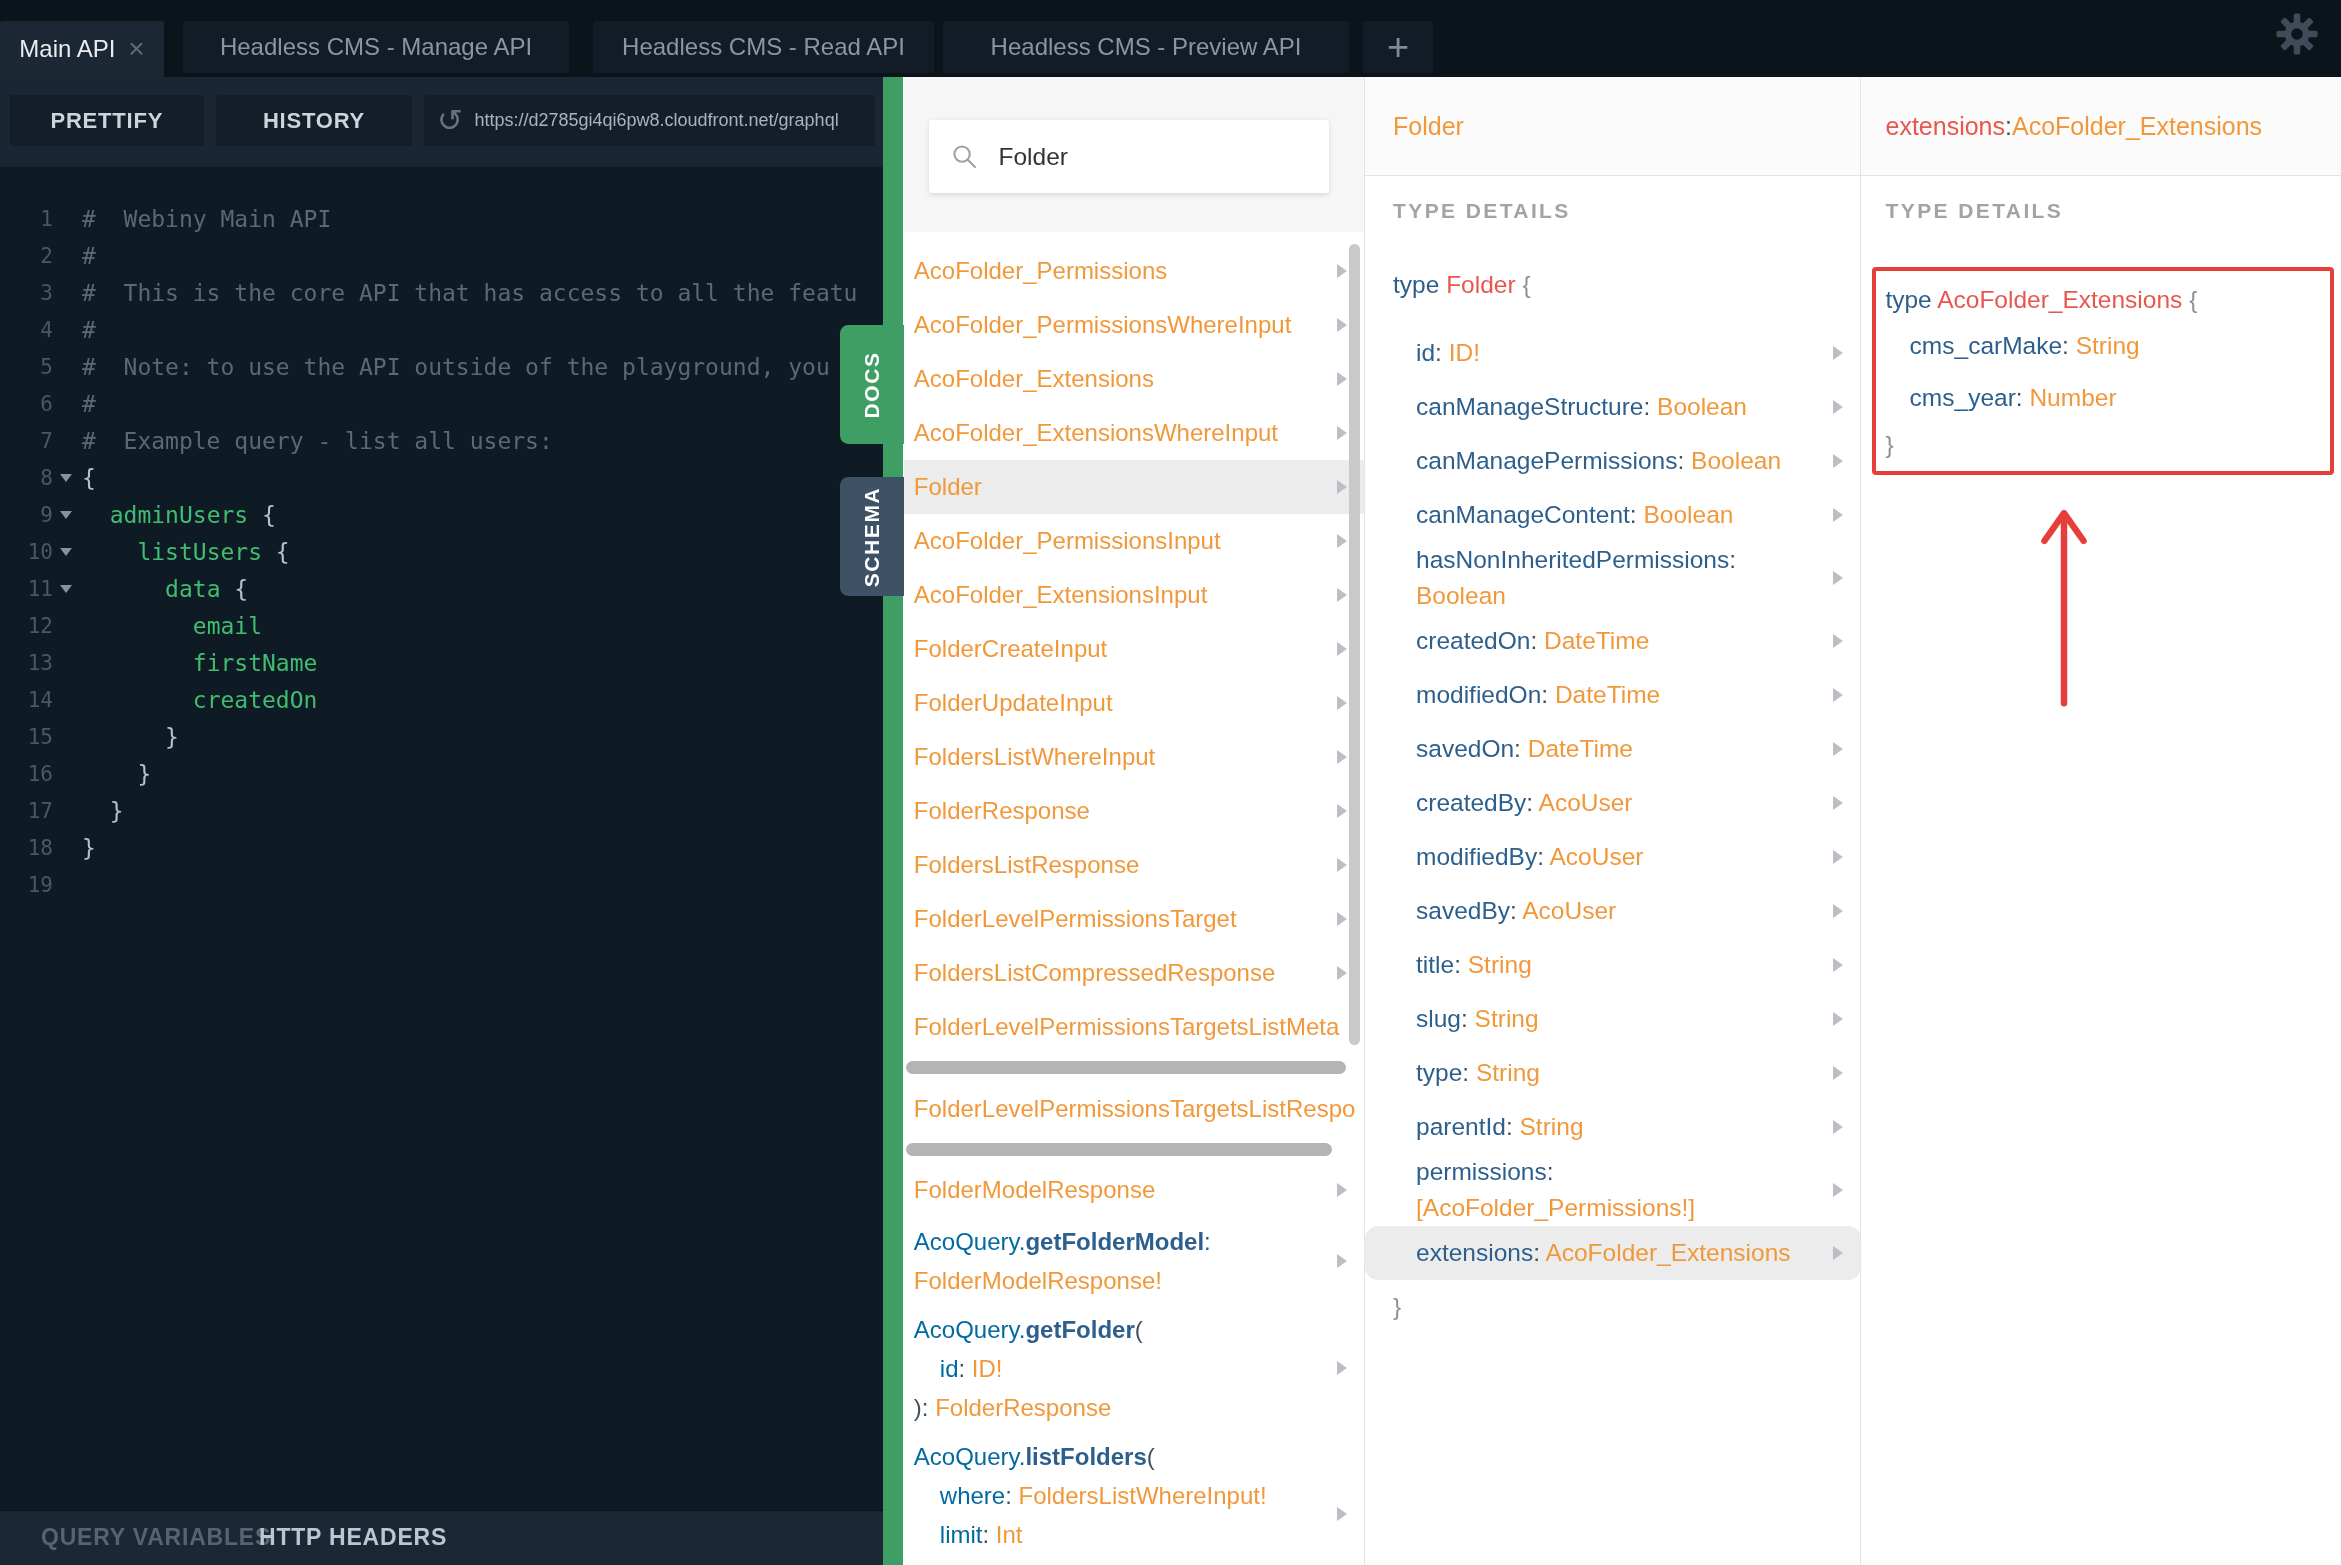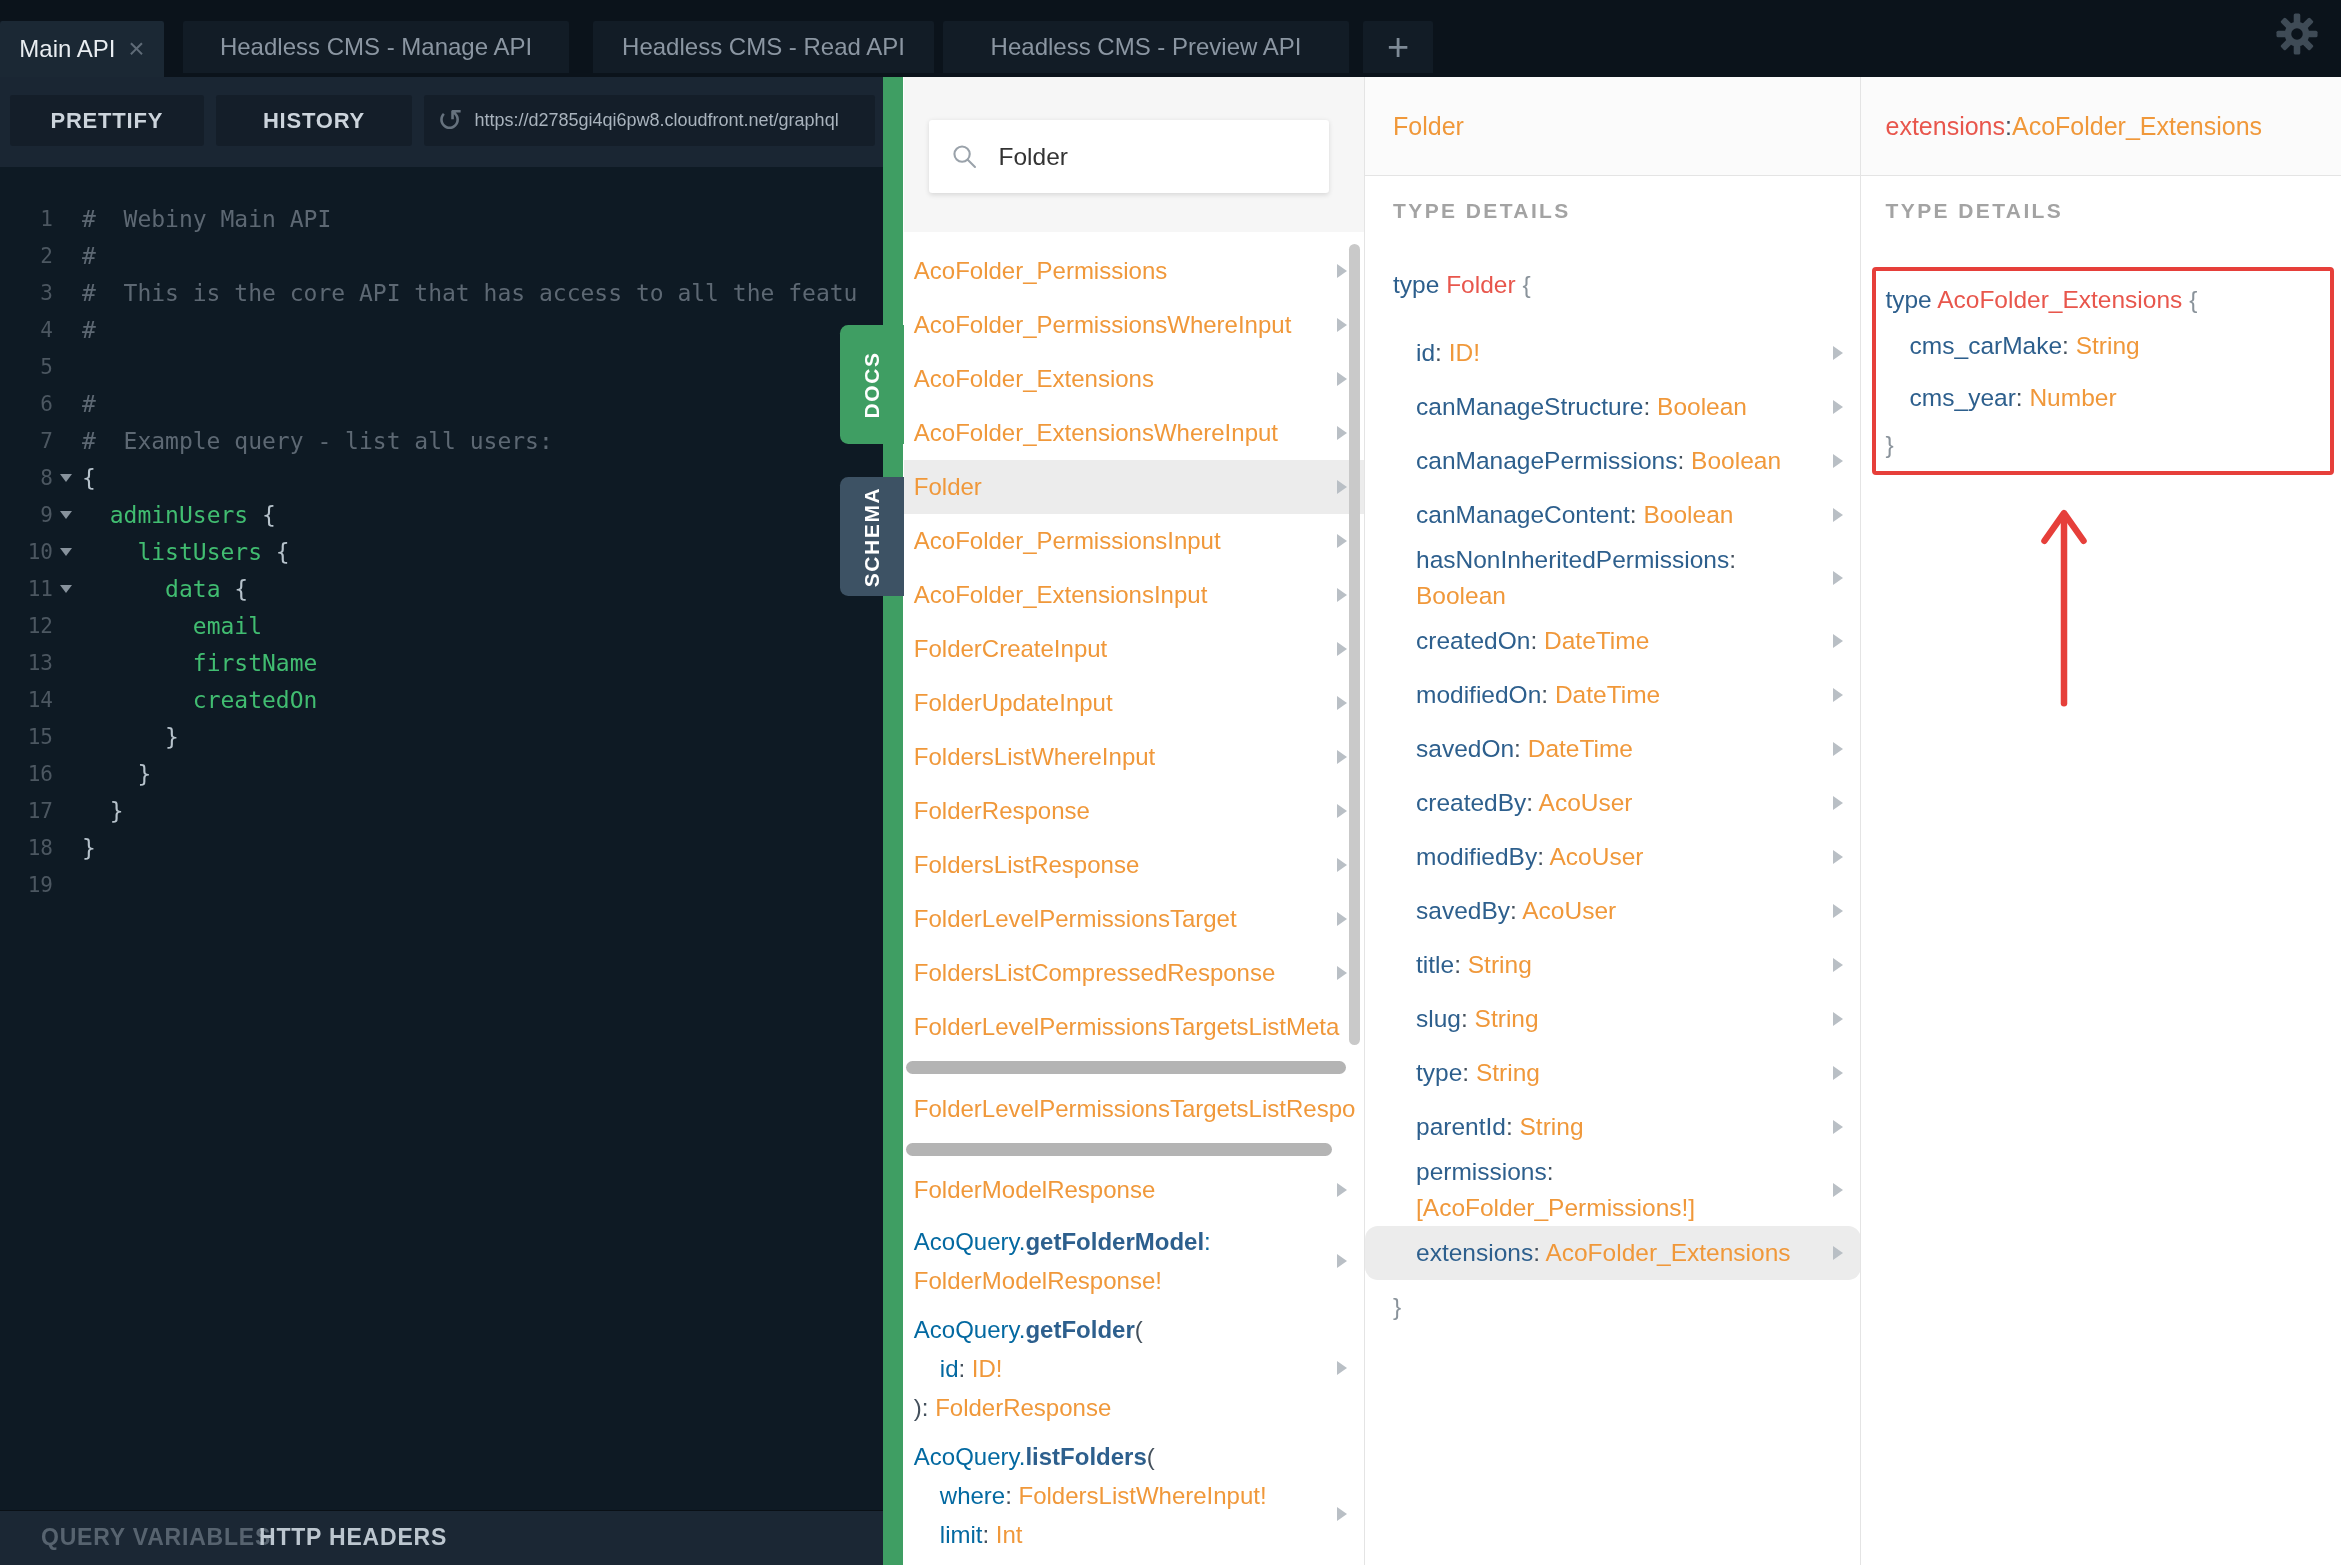--- a/index.html
+++ b/index.html
@@ -156,20 +156,21 @@
         <div class="cline">
           <div class="gut">3</div>
           <span class="ctext"><span class="tk-c">#  This is the core API that has access to all the featu</span></span>
         </div>
         <div class="cline">
           <div class="gut">4</div>
           <span class="ctext"><span class="tk-c">#</span></span>
         </div>
         <div class="cline">
           <div class="gut">5</div>
+          <span class="ctext"><span class="tk-c">#  Note: to use the API outside of the playground, you</span></span>
         </div>
         <div class="cline">
           <div class="gut">6</div>
           <span class="ctext"><span class="tk-c">#</span></span>
         </div>
         <div class="cline">
           <div class="gut">7</div>
           <span class="ctext"><span class="tk-c">#  Example query - list all users:</span></span>
         </div>
         <div class="cline">

